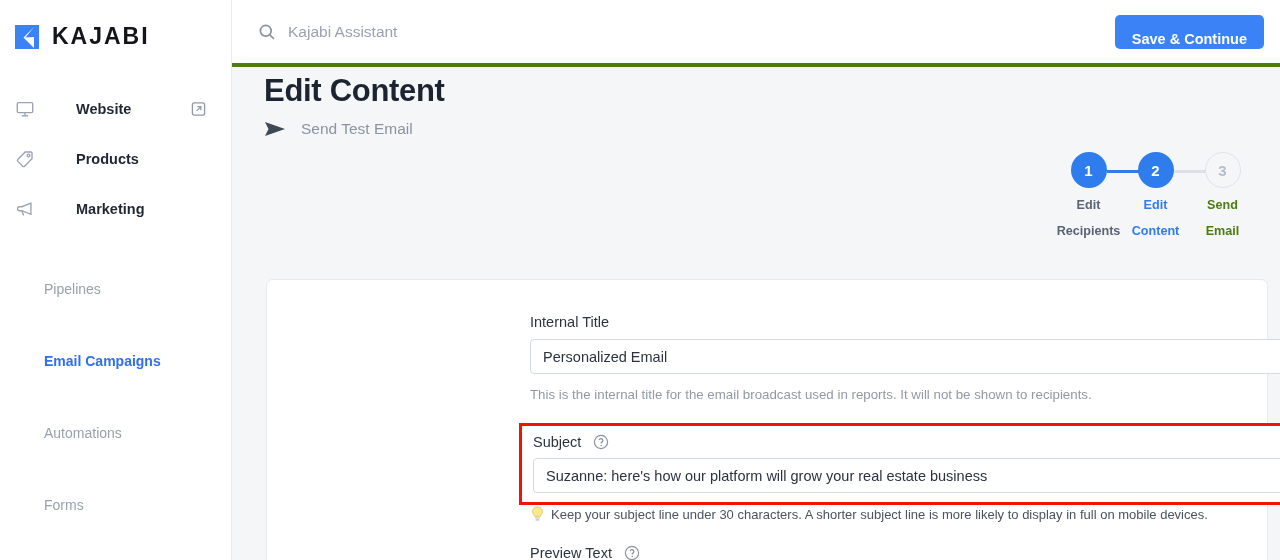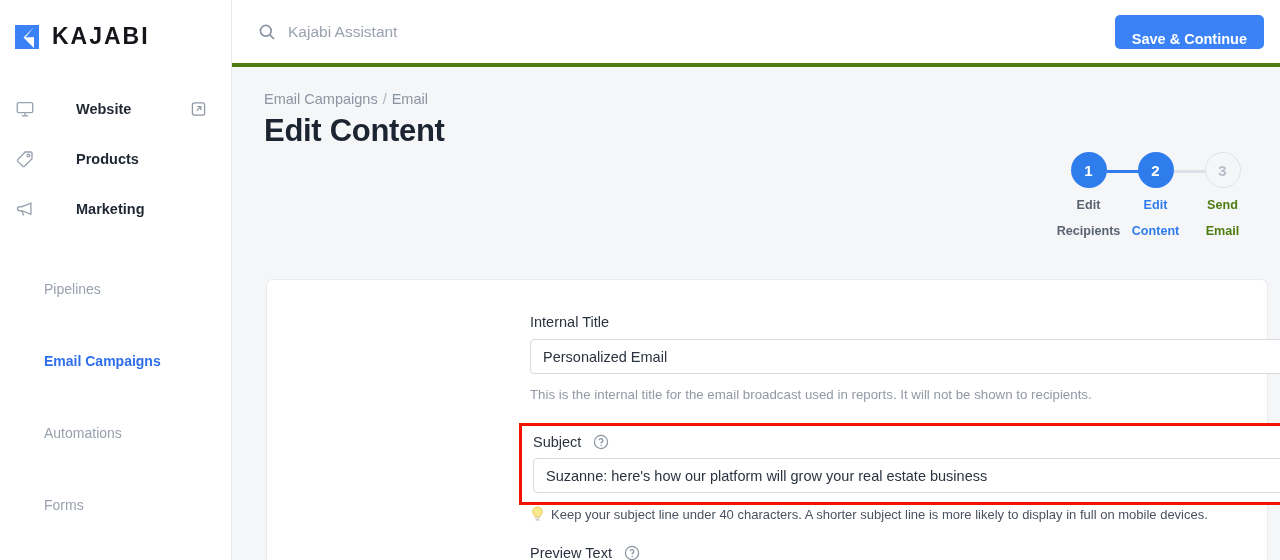--- a/index.html
+++ b/index.html
@@ -362,26 +362,31 @@
               <path d="M11.9 11.9 L16 16"></path>
           </svg>
         </span>
         <input class="search-input" type="text" placeholder="Kajabi Assistant" style="">
       </div>
       <button class="save-btn">Save &amp; Continue</button>
     </header>
 
     <div class="content">
 
-      <div class="crumb">
-        <a>Email Campaigns</a><span class="sep">/</span><a>Email</a>
-      </div>
 
       <h1 class="page-title">Edit Content</h1>
 
+      <div class="send-test">
+        <span class="send-icon">
+          <svg viewBox="0 0 22 16" width="22" height="16">
+            <path d="M1 1 L21 8 L1 15 L4.5 8 Z" fill="#3f4855"></path>
+          </svg>
+        </span>
+        <span class="send-label">Send Test Email</span>
+      </div>
 
       <div class="stepper">
         <div class="connector conn-1"></div>
         <div class="connector conn-2"></div>
 
         <div class="step">
           <div class="circle done">1</div>
           <div class="step-lbl">Edit</div>
           <div class="step-lbl">Recipients</div>
         </div>
@@ -426,21 +431,21 @@
       </div>
 
       <div class="tip">
         <span class="bulb">
           <svg viewBox="0 0 13 17" width="13" height="17">
             <path d="M6.5 1 C3.6 1 1.6 3.1 1.6 5.6 C1.6 7.6 3.1 8.8 3.7 10.3 L9.3 10.3 C9.9 8.8 11.4 7.6 11.4 5.6 C11.4 3.1 9.4 1 6.5 1 Z" fill="#fce98f" stroke="#e2c24a" stroke-width="0.8"></path>
             <rect x="4.1" y="11.1" width="4.8" height="1.5" fill="#d9d3c0"></rect>
             <rect x="4.6" y="13.2" width="3.8" height="1.4" fill="#c9c2ae"></rect>
           </svg>
         </span>
-        <span>Keep your subject line under 40 characters. A shorter subject line is more likely to display in full on mobile devices.</span>
+        <span>Keep your subject line under 30 characters. A shorter subject line is more likely to display in full on mobile devices.</span>
       </div>
 
       <div class="preview-block">
         <div class="row-between">
           <div class="label-with-help">
             <span class="field-label" style="margin-bottom:0">Preview Text</span>
             <span class="help-icon">
               <svg viewBox="0 0 16 16" width="16" height="16" fill="none" stroke="currentColor" stroke-width="1.2">
                 <circle cx="8" cy="8" r="6.6"></circle>
                 <path d="M6.2 6.1 a1.85 1.85 0 1 1 2.1 2.3 v1.1" stroke-width="1.3"></path>

